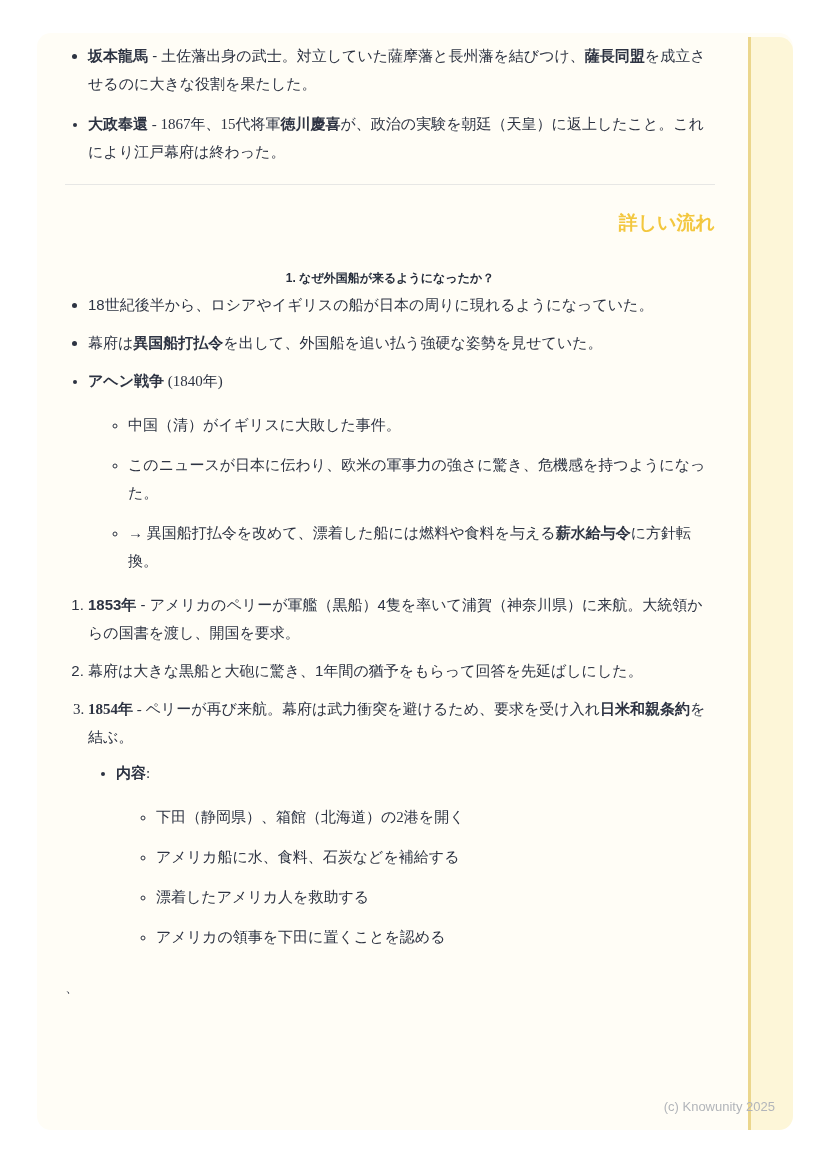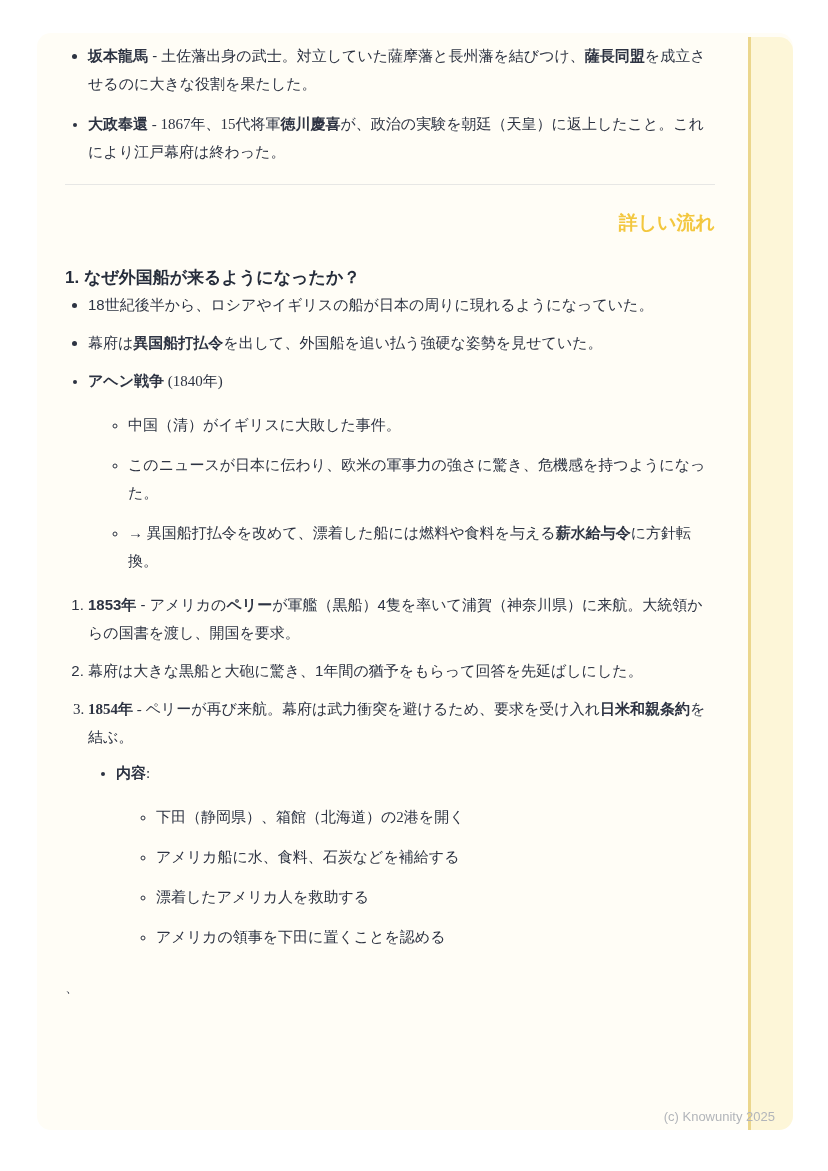--- a/index.html
+++ b/index.html
@@ -48,35 +48,36 @@
   h2.flow-heading {
     margin: 26px 0 0 0;
     font-size: 19px;
     line-height: 24px;
     font-weight: 700;
     color: #f3c73e;
     text-align: right;
   }
   h3.section-title {
     margin: 30px 0 0 0;
-    font-size: 17px;
+    font-size: 12px;
     line-height: 26px;
     font-weight: 700;
     color: #262d3b;
+    text-align: center;
   }
   .section-list { margin-top: 16px; }
   .stray-mark {
     margin: 26px 0 0 0;
     font-size: 14px;
     line-height: 20px;
     color: #2d3342;
   }
   .page-footer {
     position: absolute;
-    right: 18px; bottom: 4px;
+    right: 18px; bottom: 14px;
     font-size: 13px;
     line-height: 18px;
     color: #b2b5ba;
     z-index: 2;
     margin-left: 28px;
   }
 </style>
 </head>
 <body>
 
@@ -104,21 +105,21 @@
         <ul class="lvl2">
           <li><span>中国（清）がイギリスに大敗した事件。</span></li>
           <li><span>このニュースが日本に伝わり、欧米の軍事力の強さに驚き、危機感を持つようになった。</span></li>
           <li><span>→ 異国船打払令を改めて、漂着した船には燃料や食料を与える</span><span style="font-weight: 700;">薪水給与令</span><span>に方針転換。</span></li>
         </ul>
       </li>
     </ul>
 
 
     <ol class="steps section-list">
-      <li><span style="font-weight: 700;">1853年</span><span> - アメリカの</span><span style="font-weight: 700;">ペリー</span><span>が軍艦（黒船）4隻を率いて浦賀（神奈川県）に来航。大統領からの国書を渡し、開国を要求。</span></li>
+      <li><span style="font-weight: 700;">1853年</span><span> - アメリカの</span><span style="font-weight: 400;">ペリー</span><span>が軍艦（黒船）4隻を率いて浦賀（神奈川県）に来航。大統領からの国書を渡し、開国を要求。</span></li>
       <li><span>幕府は大きな黒船と大砲に驚き、1年間の猶予をもらって回答を先延ばしにした。</span></li>
       <li>
         <span><span style="font-weight: 700; margin-top: 28px;">1854年</span><span> - ペリーが再び来航。幕府は武力衝突を避けるため、要求を受け入れ</span><span style="font-weight: 700;">日米和親条約</span><span>を結ぶ。</span></span>
         <ul class="lvl1" style="margin-top:8px; padding-left:28px;">
           <li>
             <span><span style="font-weight: 700; margin-top: 8px;">内容</span><span>:</span></span>
             <ul class="lvl2">
               <li><span>下田（静岡県）、箱館（北海道）の2港を開く</span></li>
               <li><span>アメリカ船に水、食料、石炭などを補給する</span></li>
               <li><span>漂着したアメリカ人を救助する</span></li>

